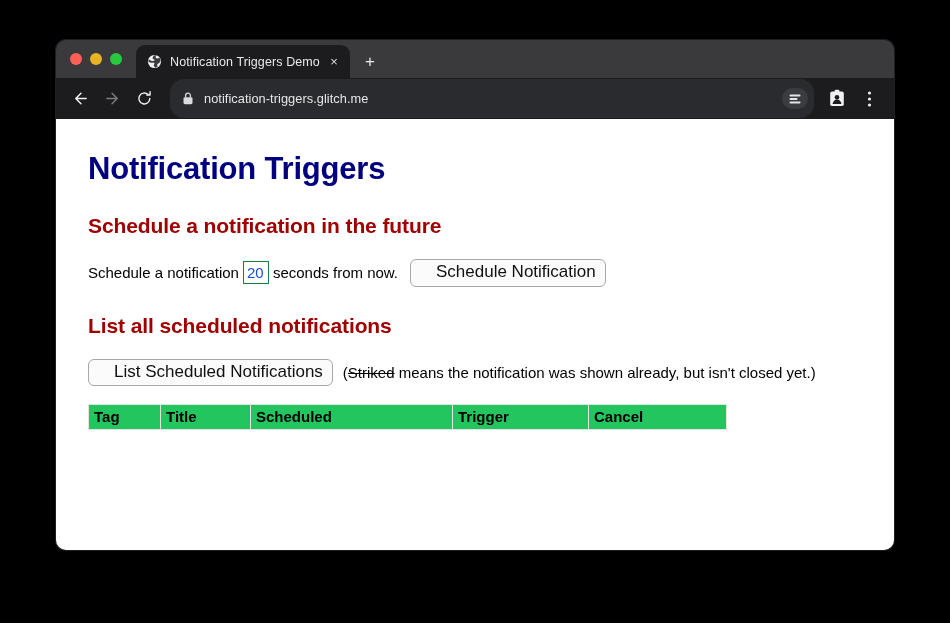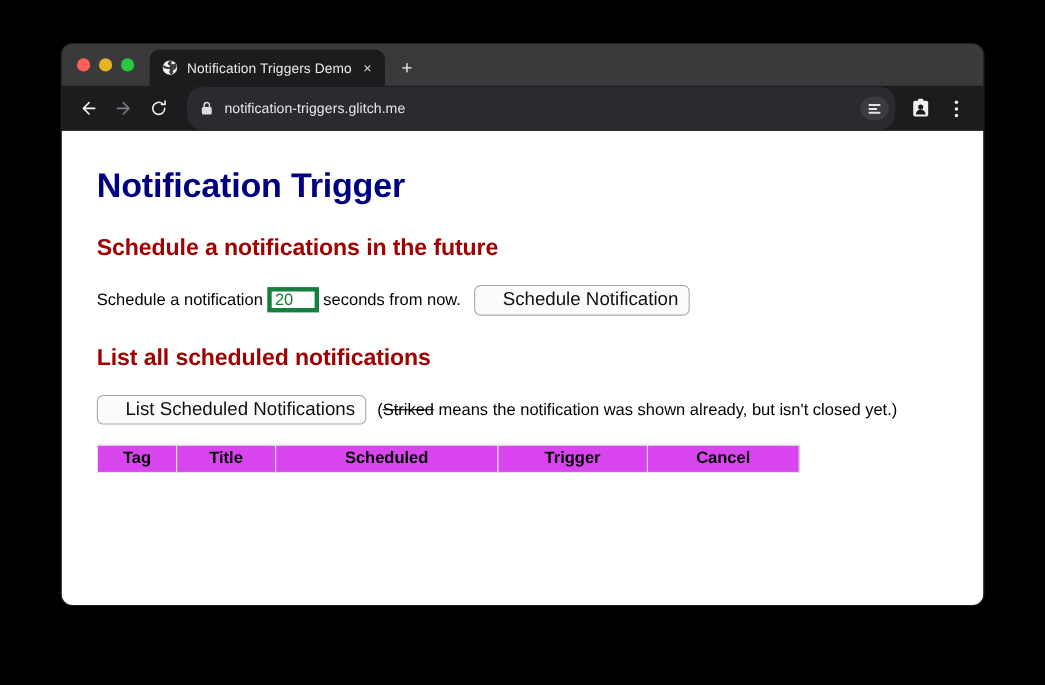--- a/index.html
+++ b/index.html
@@ -168,28 +168,28 @@
     margin-top: 21px;
     font-size: 15px;
     color: #000000;
     display: flex;
     align-items: center;
     flex-wrap: wrap;
   }
   .row .txt { white-space: pre; }
 
   input.seconds-input {
-    width: 47px;
+    width: 26px;
     height: 23px;
     margin: 0 4px;
     padding: 1px 3px;
     font-family: "Liberation Sans", sans-serif;
     font-size: 15px;
-    color: #15803d;
-    border: 4px solid #15803d;
+    color: #1d4ed8;
+    border: 1px solid #15803d;
     border-radius: 0;
     background: #fff;
     outline: none;
   }
 
   button.native-btn {
     font-family: Liberation Sans, sans-serif;
     font-size: 17px;
     color: #101010;
     background: #fbfbfb;
@@ -206,26 +206,26 @@
   .hint .striked { text-decoration: line-through; }
 
   table.notif-table {
     margin-top: 18px;
     border-collapse: collapse;
     table-layout: fixed;
     width: 638px;
   }
   table.notif-table th {
     border: 1px solid #e3e3e3;
-    text-align: center;
+    text-align: left;
     font-size: 15px;
     font-weight: bold;
     color: #000;
     padding: 3px 5px 4px 5px;
-    background: #d946ef;
+    background: #22c55e;
   }
   .col-tag    { width: 72px; }
   .col-title  { width: 90px; }
   .col-sched  { width: 202px; }
   .col-trig   { width: 136px; }
   .col-cancel { width: 138px; }
 </style>
 </head>
 <body>
 
@@ -296,23 +296,23 @@
       <div class="tb-icon">
         <svg width="5" height="18" viewBox="0 0 5 18">
           <circle cx="2.5" cy="3" r="1.6" fill="#ededef"></circle>
           <circle cx="2.5" cy="9" r="1.6" fill="#ededef"></circle>
           <circle cx="2.5" cy="15" r="1.6" fill="#ededef"></circle>
         </svg>
       </div>
     </div>
 
     <div class="page">
-      <h1 class="page-title">Notification Trigger</h1>
-
-      <h2 class="section-title">Schedule a notifications in the future</h2>
+      <h1 class="page-title">Notification Triggers</h1>
+
+      <h2 class="section-title">Schedule a notification in the future</h2>
 
       <div class="row">
         <span class="txt">Schedule a notification</span>
         <input class="seconds-input" type="text" value="20" style="">
         <span class="txt">seconds from now.</span>
         <span class="schedule-btn-wrap">
           <button class="native-btn">Schedule Notification</button>
         </span>
       </div>
 

